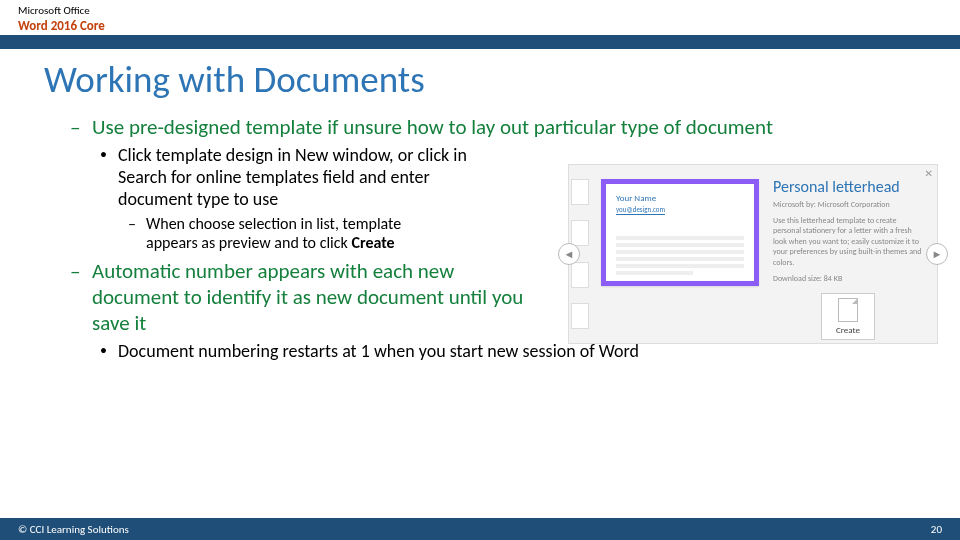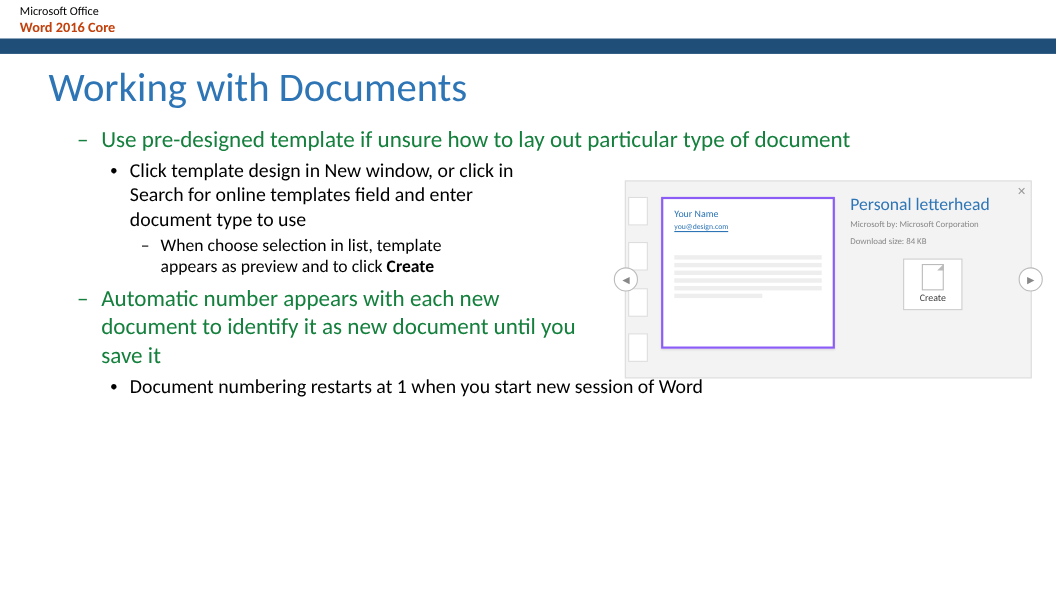--- a/index.html
+++ b/index.html
@@ -20,21 +20,21 @@
   .b { font-weight: 700; }
   .narrow1 { max-width: 420px; }
   .narrow2 { max-width: 380px; }
   .narrow3 { max-width: 470px; }
 
   .illus { position: absolute; right: 22px; top: 164px; width: 370px; height: 180px; background: #f3f3f3; border: 1px solid #ddd; font-size: 9px; color: #666; }
   .illus .nav { position: absolute; top: 50%; transform: translateY(-50%); width: 22px; height: 22px; border: 1px solid #bbb; border-radius: 50%; background: #fff; display: flex; align-items: center; justify-content: center; font-size: 11px; color: #888; }
   .illus .nav.left { left: -11px; }
   .illus .nav.right { right: -11px; }
   .illus .close { position: absolute; right: 4px; top: 2px; font-size: 10px; color: #999; }
-  .illus .preview { position: absolute; left: 32px; top: 14px; width: 158px; height: 138px; background: #fff; border: 2px solid #8b5cf6; box-shadow: 0 1px 2px rgba(0,0,0,.1); padding: 8px 10px; }
+  .illus .preview { position: absolute; left: 32px; top: 14px; width: 158px; height: 107px; background: #fff; border: 5px solid #8b5cf6; box-shadow: 0 1px 2px rgba(0,0,0,.1); padding: 8px 10px; }
   .illus .preview .pname { color: #2e75b6; font-size: 9px; }
   .illus .preview .pemail { color: #2e75b6; font-size: 7px; border-bottom: 1px solid #2e75b6; display: inline-block; margin-top: 1px; }
   .illus .preview .pline { height: 4px; background: #eee; margin: 3px 0; }
   .illus .strip { position: absolute; left: 0; top: 0; width: 22px; height: 100%; display: flex; flex-direction: column; justify-content: space-around; padding: 6px 2px; }
   .illus .strip div { height: 26px; background: #fff; border: 1px solid #ddd; }
   .illus .info { position: absolute; right: 14px; top: 12px; width: 150px; }
   .illus .info .ititle { color: #2e75b6; font-size: 16px; margin-bottom: 3px; }
   .illus .info .iby { color: #888; margin-bottom: 6px; font-size: 8px; }
   .illus .info .idesc { color: #888; font-size: 8px; line-height: 1.3; margin-bottom: 6px; }
   .illus .info .isize { color: #888; font-size: 8px; margin-bottom: 10px; }
@@ -81,22 +81,27 @@
     <div class="preview">
       <div class="pname">Your Name</div>
       <span class="pemail">you@design.com</span>
       <div style="height:18px"></div>
       <div class="pline"></div><div class="pline"></div><div class="pline"></div>
       <div class="pline"></div><div class="pline"></div><div class="pline" style="width:60%"></div>
     </div>
     <div class="info">
       <div class="ititle">Personal letterhead</div>
       <div class="iby">Microsoft by: Microsoft Corporation</div>
+      <div class="idesc">Use this letterhead template to create personal stationery for a letter with a fresh look when you want to; easily customize it to your preferences by using built-in themes and colors.</div>
       <div class="isize">Download size: 84 KB</div>
       <div class="create">
         <div class="cicon"></div>
         <div class="clabel">Create</div>
       </div>
     </div>
   </div>
 
+  <div class="footer">
+    <span>© CCI Learning Solutions</span>
+    <span>20</span>
+  </div>
 
 </div>
 
 </body></html>

